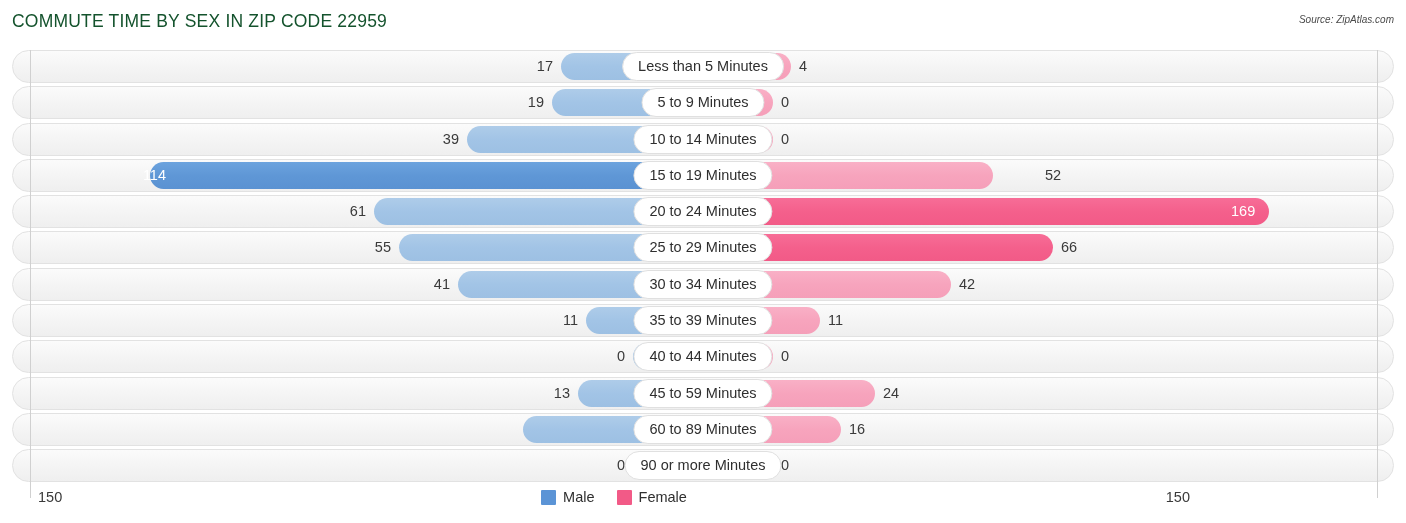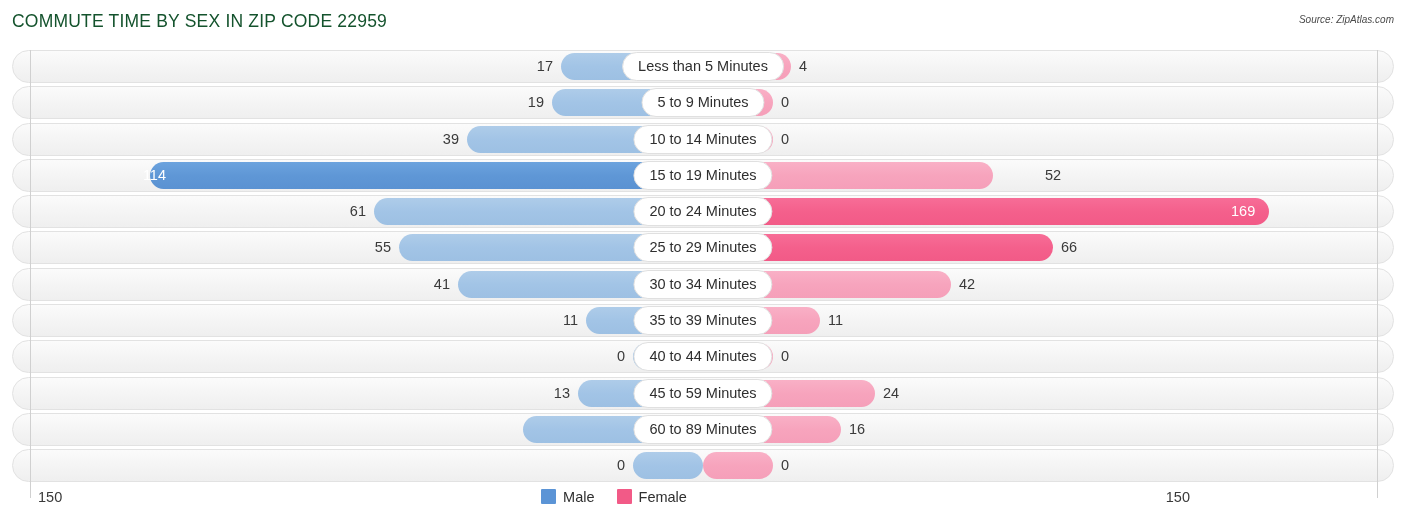--- a/index.html
+++ b/index.html
@@ -164,21 +164,21 @@
     position: absolute;
     left: 0; right: 0;
     top: 3px;
     display: flex;
     justify-content: center;
     align-items: center;
     gap: 22px;
   }
   .legend-item {
     display: flex;
-    align-items: flex-start;
+    align-items: flex-end;
     gap: 7px;
   }
   .swatch {
     width: 15px;
     height: 15px;
     border-radius: 1px;
     display: inline-block;
   }
   .swatch.male   { background: #5b94d6; }
   .swatch.female { background: #f25a87; }
@@ -312,20 +312,21 @@
           <div class="cat-pill">60 to 89 Minutes</div>
         </div>
         <div class="row">
           <div class="track"></div>
           <div class="bars">
             <div class="bar male light" style="width: 70px;"></div>
             <div class="bar female light" style="width: 70px;"></div>
             <div class="val outside-left" style="right: 781px;">0</div>
             <div class="val outside-right" style="left: 781px;">0</div>
           </div>
+          <div class="cat-pill">90 or more Minutes</div>
         </div>
       </div>
   </div>
 
   <div class="footer">
     <div class="axis-label left">150</div>
     <div class="axis-label right">150</div>
     <div class="legend" id="legend">
         <div class="legend-item">
           <span class="swatch male" style="background: rgb(91, 148, 214);"></span>

